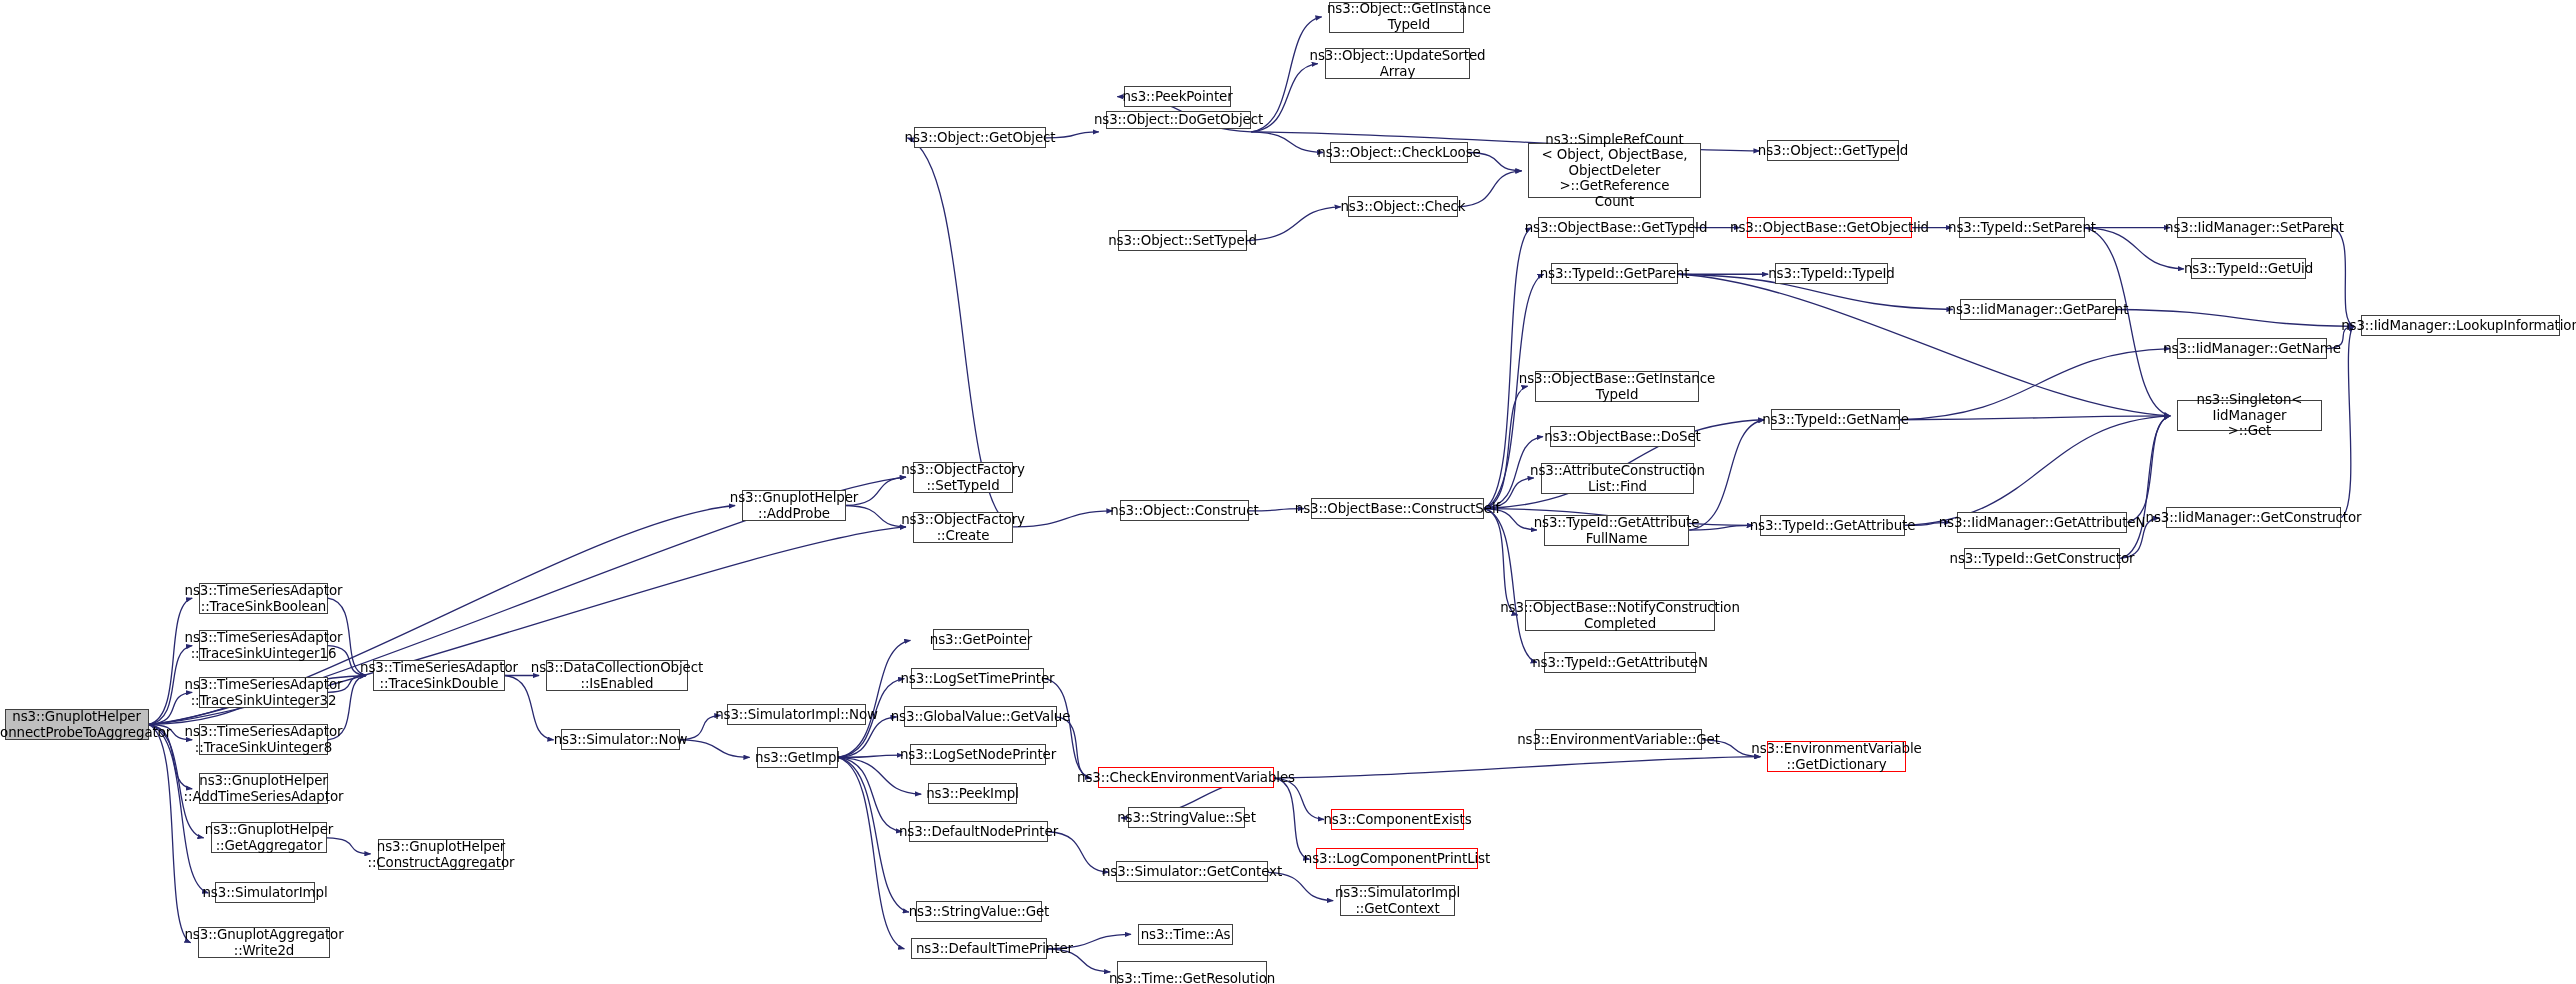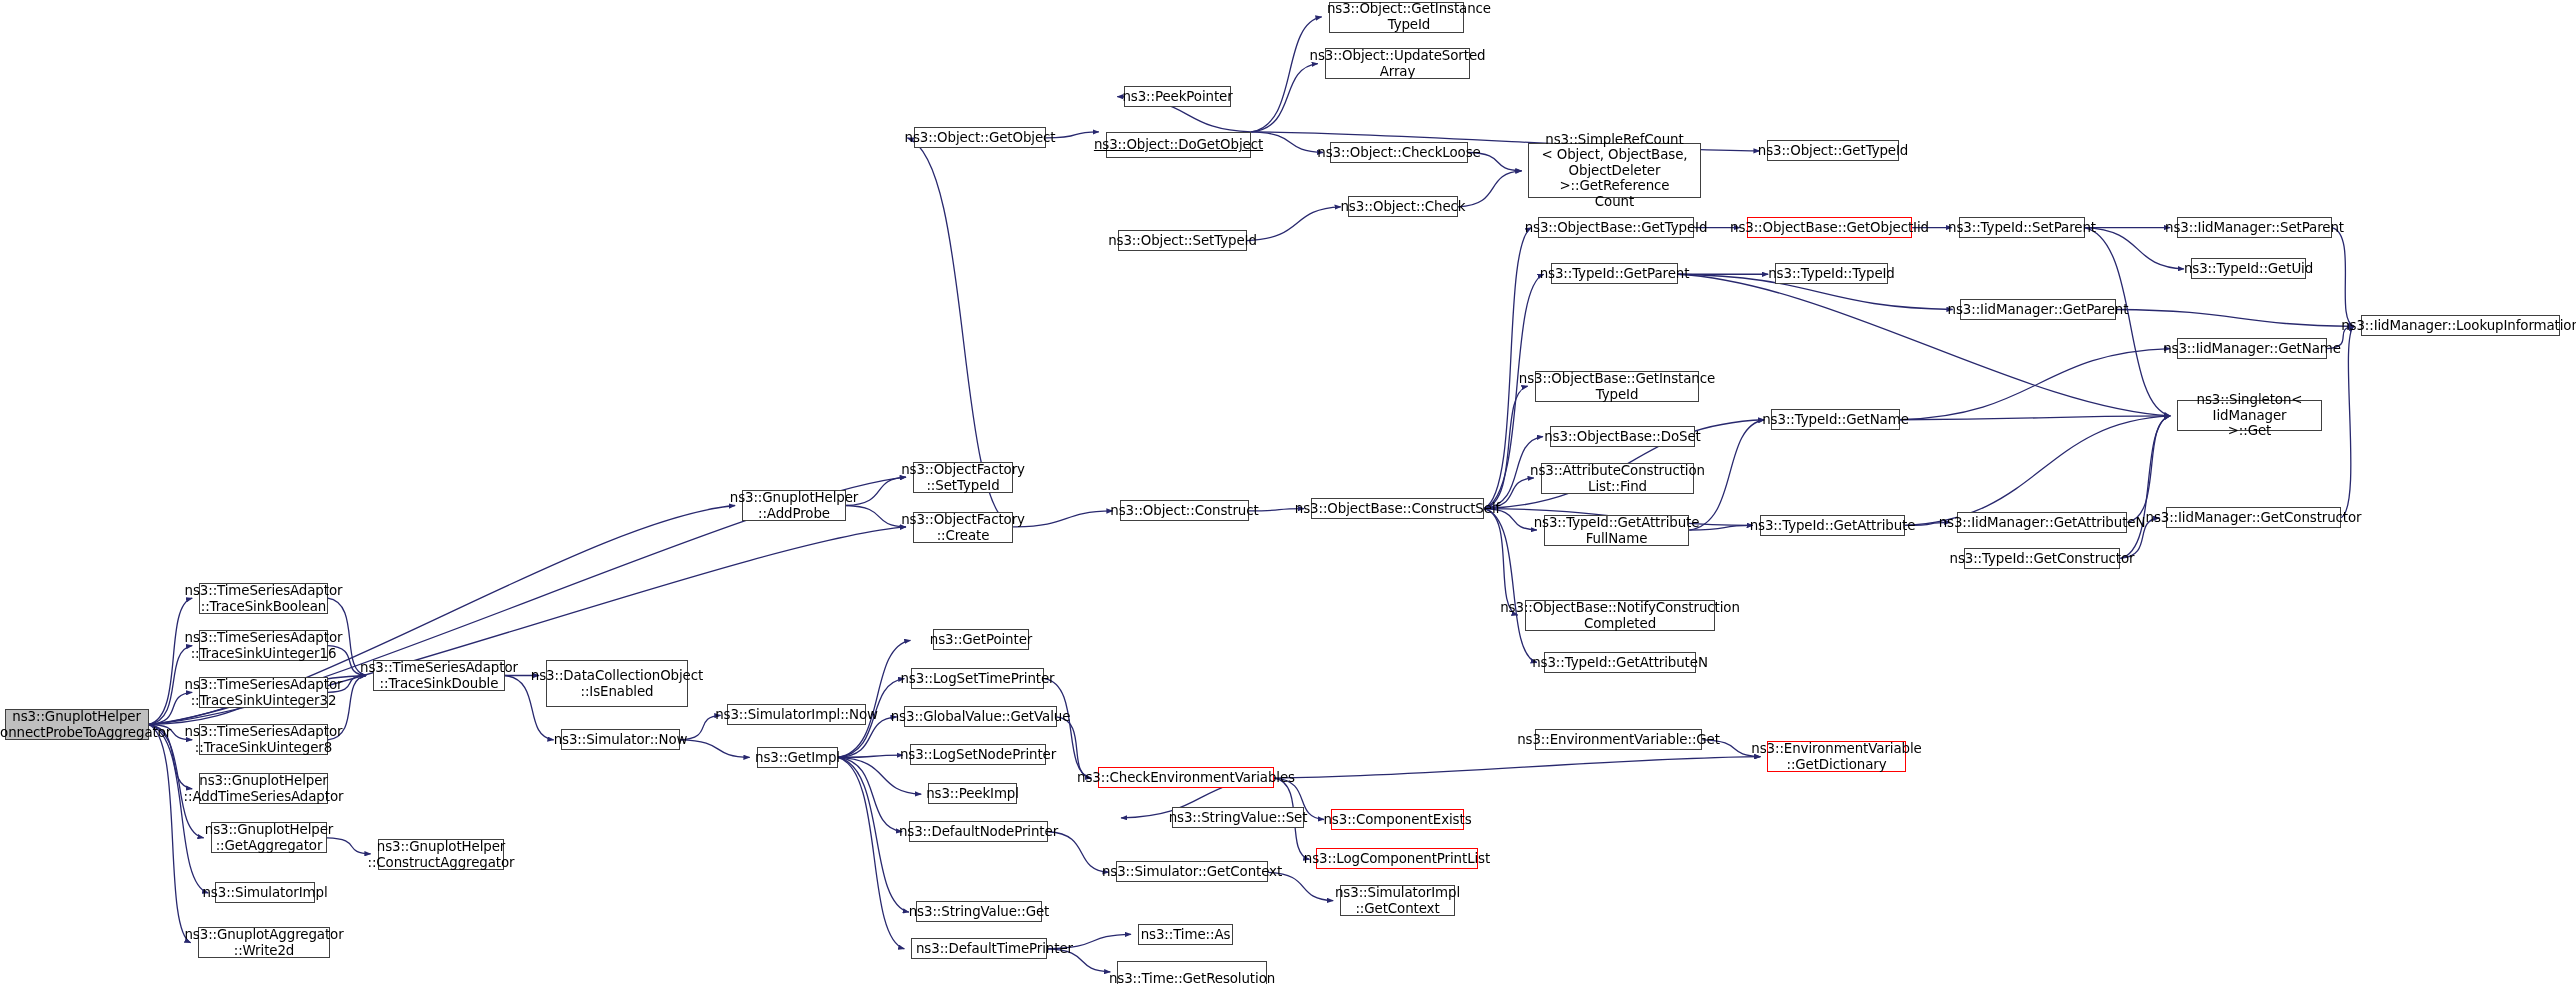--- a/index.html
+++ b/index.html
@@ -154,57 +154,57 @@
 ::TraceSinkUinteger8</div>
     <div class="node" style="left: 199px; top: 773px; width: 129px; height: 31px;">ns3::GnuplotHelper
 ::AddTimeSeriesAdaptor</div>
     <div class="node" style="left: 211px; top: 822px; width: 116px; height: 31px;">ns3::GnuplotHelper
 ::GetAggregator</div>
     <div class="node" style="left: 215px; top: 882px; width: 100px; height: 21.4px;">ns3::SimulatorImpl</div>
     <div class="node" style="left: 198px; top: 927px; width: 132px; height: 31px;">ns3::GnuplotAggregator
 ::Write2d</div>
     <div class="node" style="left: 373px; top: 660px; width: 132px; height: 31px;">ns3::TimeSeriesAdaptor
 ::TraceSinkDouble</div>
-    <div class="node" style="left: 546px; top: 660px; width: 142px; height: 47px;">ns3::DataCollectionObject
+    <div class="node" style="left: 546px; top: 660px; width: 142px; height: 31px;">ns3::DataCollectionObject
 ::IsEnabled</div>
     <div class="node" style="left: 378px; top: 839px; width: 126px; height: 31px;">ns3::GnuplotHelper
 ::ConstructAggregator</div>
     <div class="node" style="left: 561px; top: 729px; width: 119px; height: 21.4px;">ns3::Simulator::Now</div>
     <div class="node" style="left: 727px; top: 704px; width: 139px; height: 21.4px;">ns3::SimulatorImpl::Now</div>
     <div class="node" style="left: 757px; top: 747px; width: 81px; height: 21.4px;">ns3::GetImpl</div>
     <div class="node" style="left: 917px; top: 629px; width: 96px; height: 21.4px; margin-left: 16px;">ns3::GetPointer</div>
     <div class="node" style="left: 911px; top: 668px; width: 133px; height: 21.4px;">ns3::LogSetTimePrinter</div>
     <div class="node" style="left: 904px; top: 706px; width: 153px; height: 21.4px;">ns3::GlobalValue::GetValue</div>
     <div class="node" style="left: 910px; top: 744px; width: 136px; height: 21.4px;">ns3::LogSetNodePrinter</div>
     <div class="node" style="left: 928px; top: 783px; width: 89px; height: 21.4px;">ns3::PeekImpl</div>
     <div class="node" style="left: 909px; top: 821px; width: 139px; height: 21.4px;">ns3::DefaultNodePrinter</div>
     <div class="node" style="left: 916px; top: 901px; width: 126px; height: 21.4px;">ns3::StringValue::Get</div>
     <div class="node" style="left: 911px; top: 938px; width: 136px; height: 21.4px; padding-left: 34px;">ns3::DefaultTimePrinter</div>
     <div class="node red" style="left: 1098px; top: 767px; width: 176px; height: 21.4px;">ns3::CheckEnvironmentVariables</div>
-    <div class="node" style="left: 1128px; top: 807px; width: 132px; height: 21.4px; margin-left: 44px;">ns3::StringValue::Set</div>
+    <div class="node" style="left: 1128px; top: 807px; width: 117px; height: 21.4px;">ns3::StringValue::Set</div>
     <div class="node" style="left: 1116px; top: 861px; width: 152px; height: 21.4px;">ns3::Simulator::GetContext</div>
     <div class="node" style="left: 1138px; top: 924px; width: 95px; height: 21.4px;">ns3::Time::As</div>
     <div class="node" style="left: 1117px; top: 961px; width: 150px; height: 35px;">ns3::Time::GetResolution</div>
     <div class="node red" style="left: 1331px; top: 809px; width: 133px; height: 21.4px;">ns3::ComponentExists</div>
     <div class="node red" style="left: 1316px; top: 848px; width: 162px; height: 21.4px;">ns3::LogComponentPrintList</div>
     <div class="node" style="left: 1340px; top: 885px; width: 115px; height: 31px;">ns3::SimulatorImpl
 ::GetContext</div>
     <div class="node" style="left: 1535px; top: 729px; width: 167px; height: 21.4px;">ns3::EnvironmentVariable::Get</div>
     <div class="node red" style="left: 1767px; top: 741px; width: 139px; height: 31px;">ns3::EnvironmentVariable
 ::GetDictionary</div>
     <div class="node" style="left: 742px; top: 490px; width: 104px; height: 31px;">ns3::GnuplotHelper
 ::AddProbe</div>
     <div class="node" style="left: 913px; top: 462px; width: 100px; height: 31px;">ns3::ObjectFactory
 ::SetTypeId</div>
     <div class="node" style="left: 913px; top: 512px; width: 100px; height: 31px;">ns3::ObjectFactory
 ::Create</div>
     <div class="node" style="left: 1120px; top: 500px; width: 129px; height: 21.4px;">ns3::Object::Construct</div>
     <div class="node" style="left: 1311px; top: 498px; width: 173px; height: 21.4px;">ns3::ObjectBase::ConstructSelf</div>
     <div class="node" style="left: 914px; top: 127px; width: 132px; height: 21.4px;">ns3::Object::GetObject</div>
-    <div class="node" style="left: 1106px; top: 132px; width: 145px; height: 26px; text-decoration: underline;">ns3::Object::DoGetObject</div>
+    <div class="node" style="left: 1106px; top: 111px; width: 145px; height: 18px;">ns3::Object::DoGetObject</div>
     <div class="node" style="left: 1124px; top: 86px; width: 107px; height: 21.4px;">ns3::PeekPointer</div>
     <div class="node" style="left: 1329px; top: 1.5px; width: 135px; height: 31px; padding-left: 28px;">ns3::Object::GetInstance
 TypeId</div>
     <div class="node" style="left: 1325px; top: 48px; width: 145px; height: 31px;">ns3::Object::UpdateSorted
 Array</div>
     <div class="node" style="left: 1330px; top: 142px; width: 138px; height: 21.4px;">ns3::Object::CheckLoose</div>
     <div class="node" style="left: 1348px; top: 196px; width: 110px; height: 21.4px;">ns3::Object::Check</div>
     <div class="node" style="left: 1118px; top: 230px; width: 129px; height: 21.4px;">ns3::Object::SetTypeId</div>
     <div class="node" style="left: 1528px; top: 143px; width: 173px; height: 55px;">ns3::SimpleRefCount
 &lt; Object, ObjectBase,

